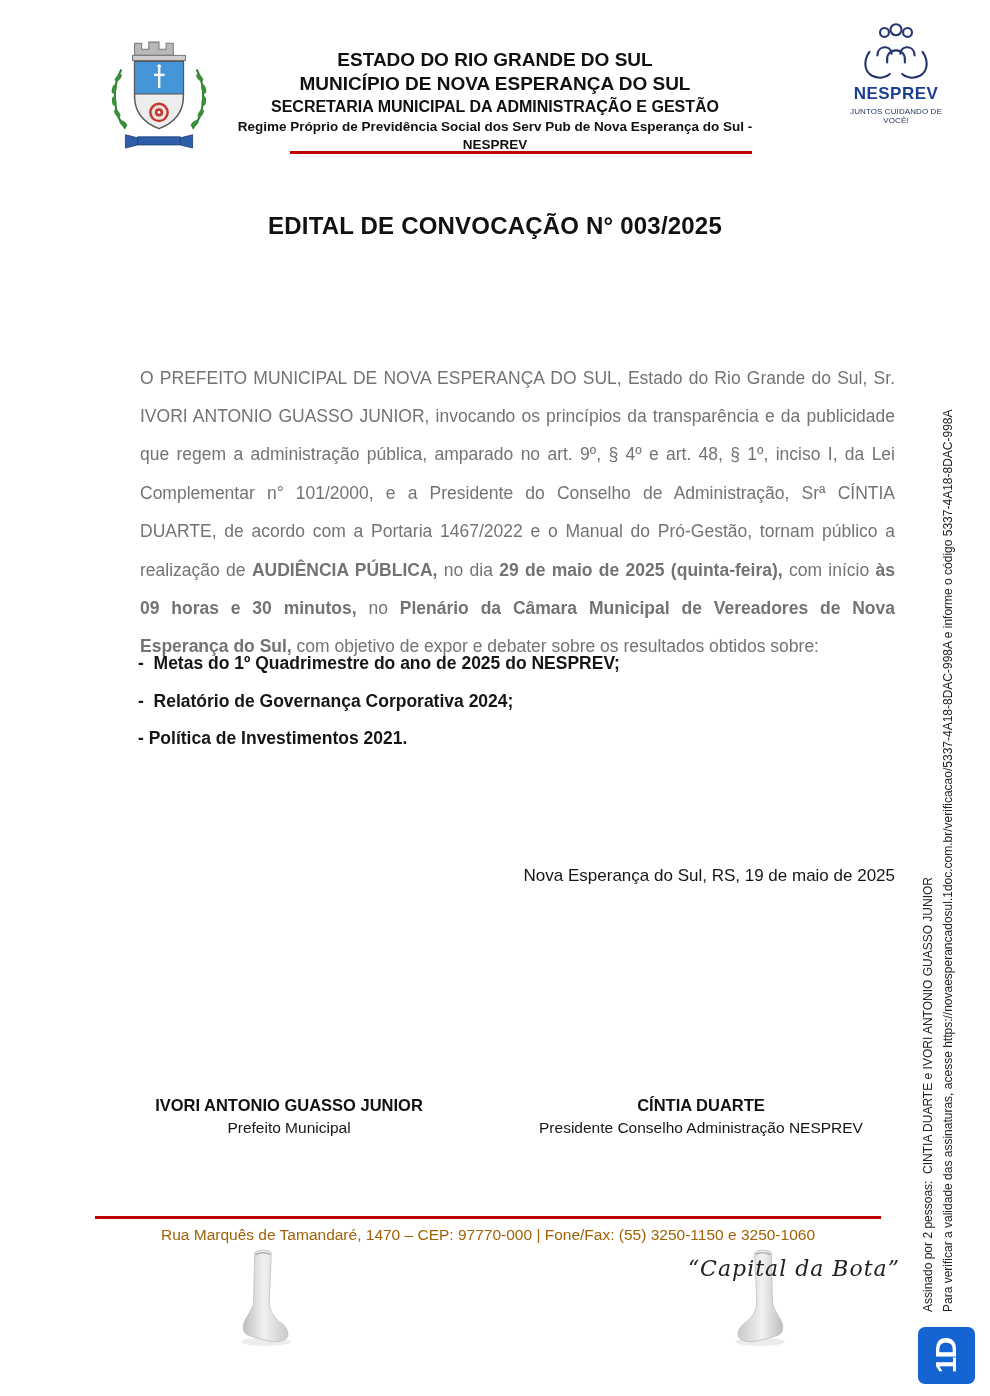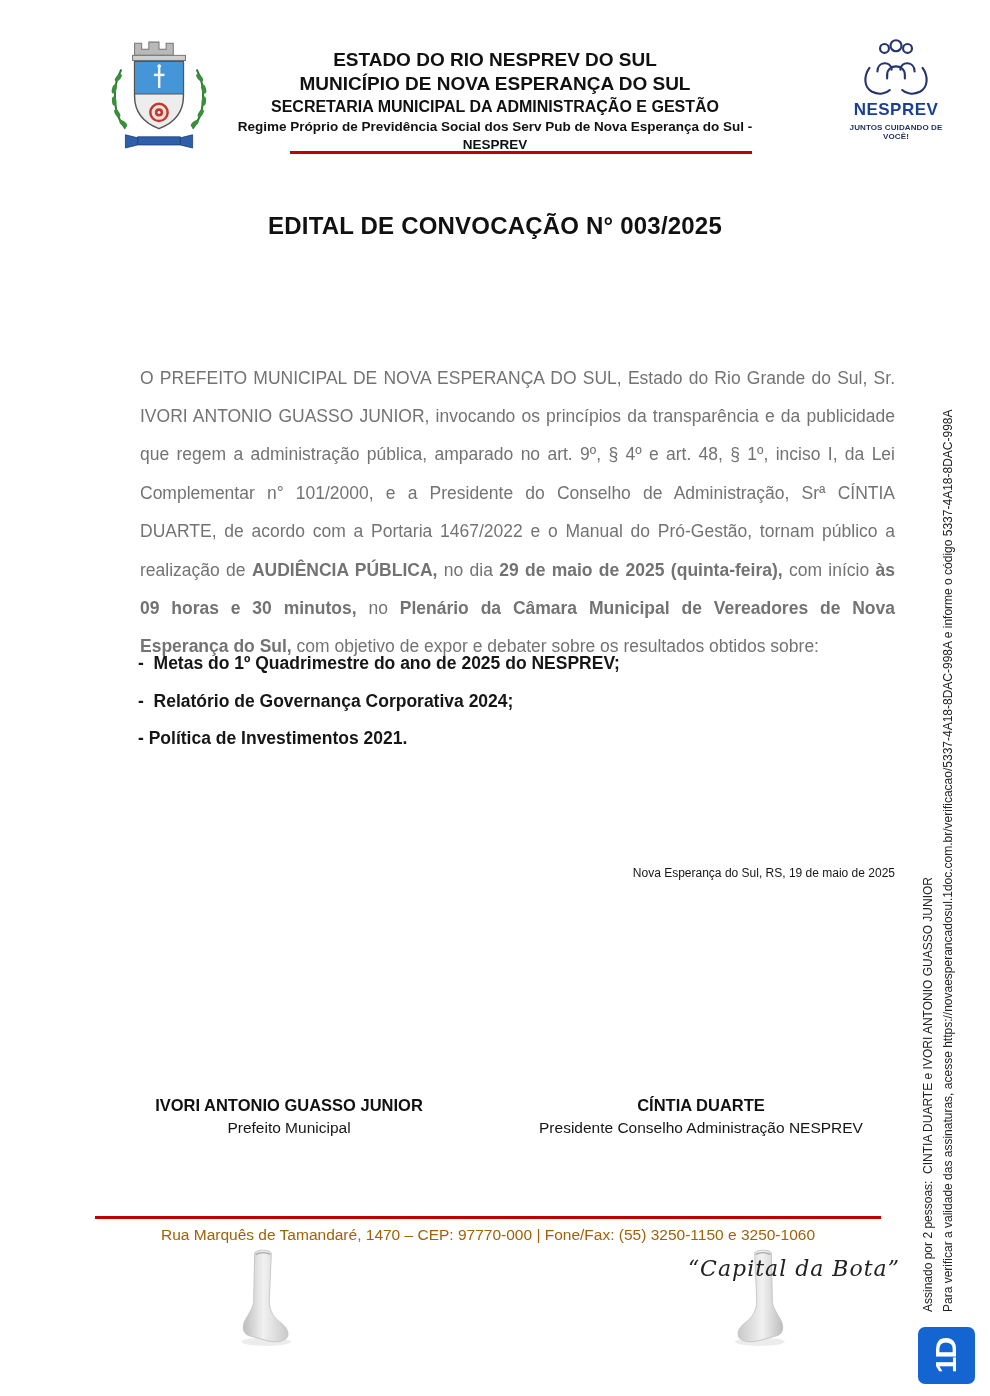--- a/index.html
+++ b/index.html
@@ -8,38 +8,38 @@
     background:#ffffff;overflow:hidden;
     font-family:"Liberation Sans", sans-serif;color:#1a1a1a;
   }
   
   .coat{position:absolute;left:103px;top:30px;width:112px;height:122px;}
   .header-text{position:absolute;left:220px;top:48px;width:550px;text-align:center;font-weight:bold;color:#111;}
   .header-text .h1{font-size:19px;line-height:24px;}
   .header-text .h2{font-size:19px;line-height:24px;}
   .header-text .h3{font-size:16px;line-height:22px;}
   .header-text .h4{font-size:13.5px;line-height:18px;}
-  .nesprev{position:absolute;left:840px;top:36px;width:112px;text-align:center;}
+  .nesprev{position:absolute;left:840px;top:20px;width:112px;text-align:center;}
   .nesprev .brand{font-size:17px;font-weight:bold;color:#1b3f94;letter-spacing:.5px;margin-top:-2px;}
-  .nesprev .tagline{font-size:8px;font-weight:bold;color:#1f2e5e;margin-top:3px;letter-spacing:.1px;}
+  .nesprev .tagline{font-size:8px;font-weight:normal;color:#1f2e5e;margin-top:3px;letter-spacing:.1px;}
   .red-line{position:absolute;height:3px;background:#c00000;}
   .header-divider{left:290px;top:151px;width:462px;}
   
   .doc-title{
     position:absolute;left:115px;top:212px;width:760px;text-align:center;
     font-size:24px;font-weight:bold;color:#111;letter-spacing:.2px;
   }
   
   .body-paragraph{
     position:absolute;left:140px;top:341px;width:755px;
     font-size:17.5px;line-height:38.4px;text-align:justify;color:#737373;
   }
   .topics{position:absolute;left:138px;top:652px;width:760px;font-size:17.5px;color:#161616;white-space:pre-wrap;font-weight:bold;}
   .topic{margin-bottom:15.5px;line-height:22px;}
-  .dateline{position:absolute;left:140px;top:866px;width:755px;text-align:right;font-size:12px;color:#161616;}
+  .dateline{position:absolute;left:140px;top:866px;width:755px;text-align:right;font-size:17px;color:#161616;}
   
   .sig{position:absolute;top:1096px;text-align:center;}
   .sig-left{left:108px;width:362px;}
   .sig-right{left:505px;width:392px;}
   .sig .name{font-size:16.5px;font-weight:bold;color:#111;}
   .sig .role{font-size:15.5px;margin-top:4px;color:#161616;}
   
   .footer-divider{left:95px;top:1216px;width:786px;}
   .address{position:absolute;left:95px;top:1226px;width:786px;text-align:center;font-size:15.5px;color:#a16207;}
   .motto{
@@ -100,21 +100,21 @@
     <circle cx="55" cy="80" r="8.5" fill="#f3dede" stroke="#c0392b" stroke-width="2.4"></circle>
     <circle cx="55" cy="80" r="4" fill="#c0392b"></circle>
     <circle cx="55" cy="80" r="1.4" fill="#ffffff"></circle>
 
     <path d="M34,104 h42 v8 h-42 Z" fill="#2f5fa8" stroke="#1f3f7a" stroke-width="0.8"></path>
     <path d="M22,102 l12,3 v7 l-12,3 Z" fill="#2f5fa8" stroke="#1f3f7a" stroke-width="0.8"></path>
     <path d="M88,102 l-12,3 v7 l12,3 Z" fill="#2f5fa8" stroke="#1f3f7a" stroke-width="0.8"></path>
   </svg>
 
   <div class="header-text">
-    <div class="h1">ESTADO DO RIO NESPREV DO SUL</div>
+    <div class="h1">ESTADO DO RIO GRANDE DO SUL</div>
     <div class="h2">MUNICÍPIO DE NOVA ESPERANÇA DO SUL</div>
     <div class="h3">SECRETARIA MUNICIPAL DA ADMINISTRAÇÃO E GESTÃO</div>
     <div class="h4">Regime Próprio de Previdência Social dos Serv Pub de Nova Esperança do Sul - NESPREV</div>
   </div>
 
   <div class="nesprev">
     <svg width="84" height="62" viewBox="0 0 90 70" aria-hidden="true">
       <g fill="none" stroke="#25356e" stroke-width="2.4" stroke-linecap="round" stroke-linejoin="round">
         <circle cx="32" cy="14" r="5"></circle>
         <circle cx="58" cy="14" r="5"></circle>

